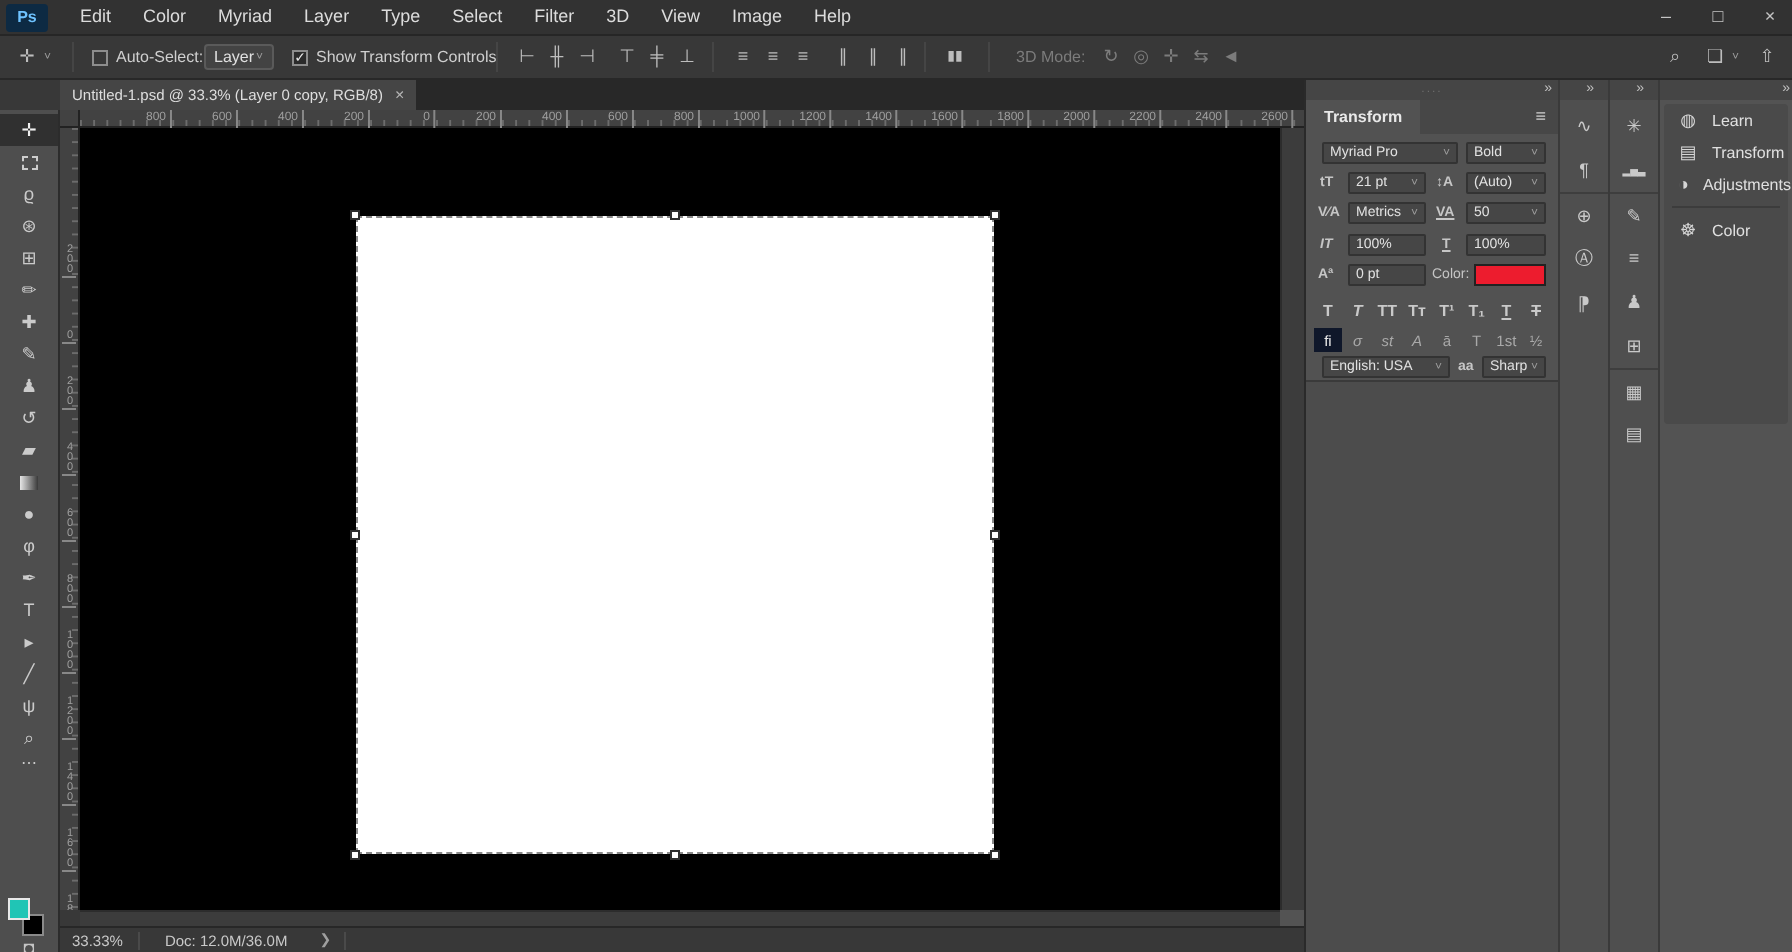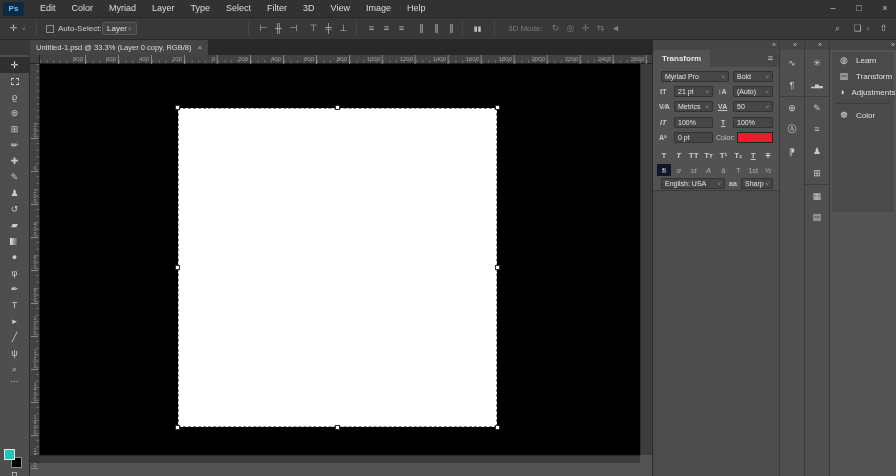--- a/index.html
+++ b/index.html
@@ -173,20 +173,24 @@
     <div class="ob" style="left:46px">
       <span class="checkbox"></span>
       <span class="lbl">Auto-Select:</span>
     </div>
     <div class="ob" style="left:102px">
       <span class="dropdown">
         <span>Layer</span>
         <span class="caret">˅</span>
       </span>
     </div>
+    <div class="ob" style="left:146px">
+      <span class="checkbox checked">✓</span>
+      <span class="lbl">Show Transform Controls</span>
+    </div>
     <div class="ob-sep" style="left:248px"></div>
     <div class="ob" style="left:256px">
 
     <span class="ob-ico">⊢</span>
         <span class="ob-ico">╫</span>
         <span class="ob-ico">⊣</span>
       </div>
     <div class="ob" style="left:306px">
 
     <span class="ob-ico">⊤</span>
@@ -380,20 +384,27 @@
       <span class="handle h-ml"></span>
       <span class="handle h-mr"></span>
       <span class="handle h-bl"></span>
       <span class="handle h-bm"></span>
       <span class="handle h-br"></span>
     </div>
   </div>
   <div id="vscroll"></div>
   <div id="hscroll"></div>
   <div id="statusbar-left-corner"></div>
+  <div id="statusbar">
+    <span id="status-zoom">33.33%</span>
+    <span class="status-sep"></span>
+    <span id="status-doc">Doc: 12.0M/36.0M</span>
+    <span id="status-arrow">❯</span>
+    <span class="status-sep"></span>
+  </div>
 
   <div id="rightdock">
 
     <div id="char-group">
       <div class="dock-header" style="left:0;width:126px">
         <span class="grip">....</span>
         <span class="collapse">»</span>
       </div>
       <div id="char-tabrow">
         <span id="char-tab">Transform</span>

